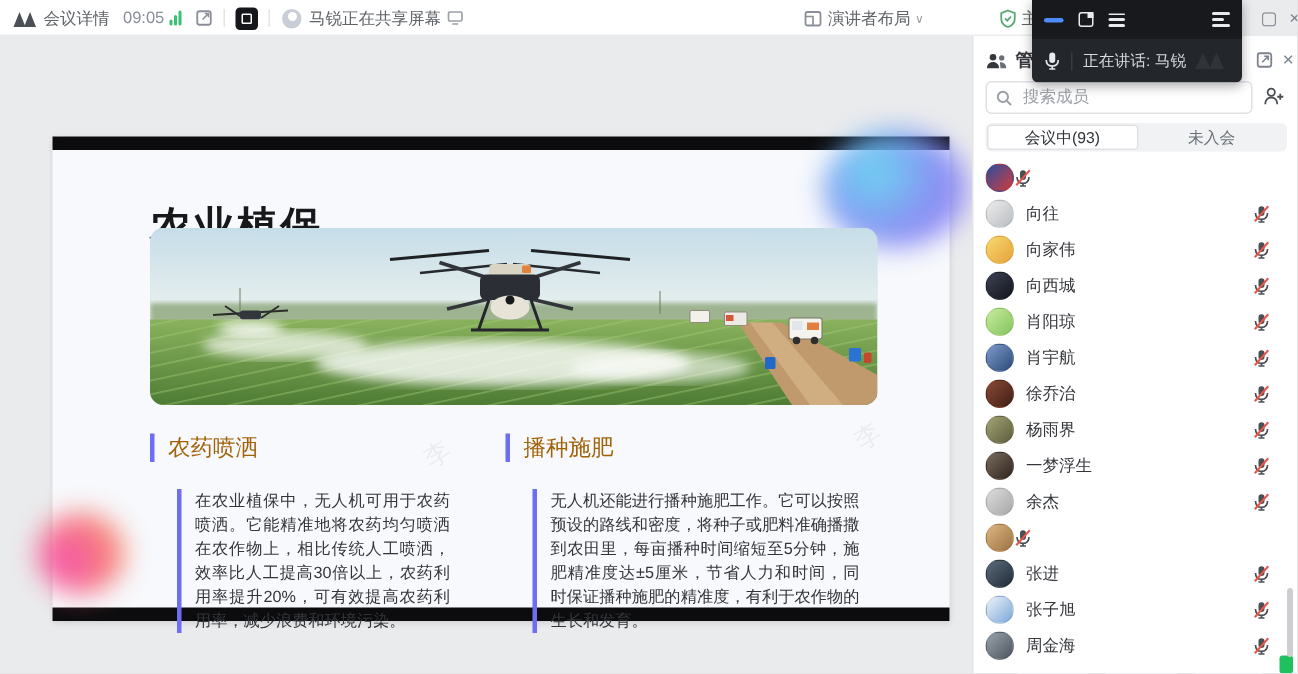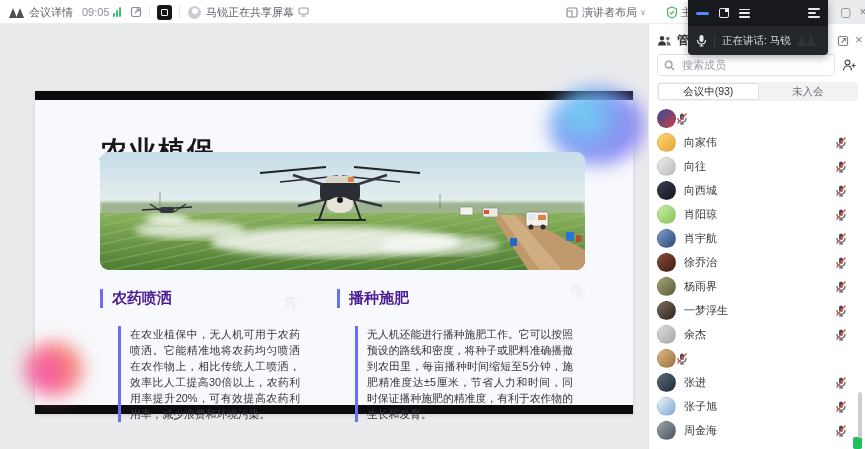--- a/index.html
+++ b/index.html
@@ -40,21 +40,21 @@
   .slide{position:absolute;left:35px;top:67px;width:598px;height:323px;background:#f7f9fc;box-shadow:0 1px 4px rgba(0,0,0,.12);}
   .bar-black{position:absolute;left:0;width:598px;height:9px;background:#0c0c0e;}
   .blob{position:absolute;border-radius:50%;filter:blur(9px);}
   .blob-blue{right:-12px;top:-4px;width:96px;height:78px;background:radial-gradient(circle at 35% 35%,#5fd2f2 0%,#7d86f2 55%,#9d7df5 100%);opacity:.9;}
   .blob-pink{left:-10px;bottom:18px;width:58px;height:54px;background:radial-gradient(circle at 30% 60%,#f542a8 0%,#f7716e 60%,#f9a253 100%);opacity:.9;}
   .slide-title{position:absolute;left:65px;top:24px;font-size:27px;letter-spacing:2px;color:#17181a;font-weight:600;}
   .slide-photo{position:absolute;left:65px;top:61px;width:485px;height:118px;border-radius:9px;overflow:hidden;background:#cfe0e6;}
   .col{position:absolute;top:198px;}
   .col-left{left:65px;width:218px;}
   .col-right{left:302px;width:254px;}
-  .sec-head{border-left:3px solid #6e6ef2;padding-left:9px;font-size:15px;font-weight:700;color:#4c1d95;margin:0 0 7px 0;}
+  .sec-head{border-left:3px solid #6e6ef2;padding-left:9px;font-size:15px;font-weight:400;color:#a16207;margin:0 0 7px 0;}
   .sec-body{border-left:3px solid #6e6ef2;padding-left:9px;font-size:10.8px;line-height:16px;color:#33353a;margin:18px;text-align:justify;}
   .wmark{position:absolute;font-size:17px;color:rgba(60,60,70,.07);transform:rotate(-32deg);letter-spacing:2px;pointer-events:none;}
 
   
   .panel{position:absolute;left:648px;top:24px;width:217px;height:425px;background:#ffffff;border-left:1px solid #e3e4e6;z-index:6;}
   .panel-head{position:absolute;left:8px;top:8px;display:flex;align-items:center;gap:5px;font-size:12px;color:#35373c;font-weight:700;}
   .panel-hicon{position:absolute;top:9px;color:#7d838c;}
   .searchbox{position:absolute;left:8px;top:30px;width:178px;height:22px;border:1px solid #dfe1e5;border-radius:4px;display:flex;align-items:center;padding:0 6px;gap:5px;background:#fff;}
   .searchbox input{border:none;outline:none;width:130px;font-size:11px;color:#333;background:transparent;}
   .searchbox input::placeholder{color:#9aa0a6;}
@@ -107,21 +107,21 @@
     <span class="tb-divider" style="left:179px"></span>
     <div class="tb-item" style="left:188px">
       <span class="mini-avatar"></span>
       <span>马锐正在共享屏幕</span>
       <svg width="11" height="10" viewBox="0 0 11 10" style="margin-left:4px">
           <rect x="1" y="1" width="9" height="6" rx="1" fill="none" stroke="#9aa0a6" stroke-width="1.1"></rect>
           <path d="M3.5 9 H7.5" stroke="#9aa0a6" stroke-width="1.1"></path>
         </svg>
     </div>
 
-    <div class="tb-item" style="left:566px">
+    <div class="tb-item" style="left:536px">
       <svg width="12" height="11" viewBox="0 0 12 11" style="margin-right:4px">
           <rect x="1" y="1" width="10" height="9" rx="1.5" fill="none" stroke="#8a8f99" stroke-width="1.2"></rect>
           <path d="M1 4 H6 V10" stroke="#8a8f99" stroke-width="1.1" fill="none"></path>
         </svg>
       <span>演讲者布局</span>
       <span class="chev">∨</span>
     </div>
     <div class="tb-item" style="left:666px">
       <svg width="12" height="13" viewBox="0 0 12 13" style="margin-right:3px">
           <path d="M6 1 L10.5 2.8 V6.5 C10.5 9.3 8.6 11.2 6 12 C3.4 11.2 1.5 9.3 1.5 6.5 V2.8 Z" fill="none" stroke="#57a773" stroke-width="1.2"></path>
@@ -306,33 +306,33 @@
       <span class="avatar" style="background: linear-gradient(135deg, rgb(44, 78, 160), rgb(210, 59, 59));"></span>
       <svg class="micoff" width="12" height="13" viewBox="0 0 12 13">
         <rect x="4" y="1.5" width="4" height="6.5" rx="2" fill="#4a4e55"></rect>
         <path d="M2 6 C2 8.6 3.6 10.2 6 10.2 C8.4 10.2 10 8.6 10 6" stroke="#4a4e55" stroke-width="1.1" fill="none"></path>
         <path d="M6 10.2 V12 M4 12 H8" stroke="#4a4e55" stroke-width="1.1"></path>
         <line x1="1.5" y1="11.5" x2="10.5" y2="1.5" stroke="#e4574a" stroke-width="1.4"></line>
       </svg>
     </div>
 
     <div class="prow">
+      <span class="avatar" style="background: linear-gradient(135deg, rgb(236, 236, 236), rgb(185, 189, 194));"></span>
+      <span class="pname">向往</span>
+      <svg class="micoff" width="12" height="13" viewBox="0 0 12 13">
+        <rect x="4" y="1.5" width="4" height="6.5" rx="2" fill="#4a4e55"></rect>
+        <path d="M2 6 C2 8.6 3.6 10.2 6 10.2 C8.4 10.2 10 8.6 10 6" stroke="#4a4e55" stroke-width="1.1" fill="none"></path>
+        <path d="M6 10.2 V12 M4 12 H8" stroke="#4a4e55" stroke-width="1.1"></path>
+        <line x1="1.5" y1="11.5" x2="10.5" y2="1.5" stroke="#e4574a" stroke-width="1.4"></line>
+      </svg>
+    </div>
+
+    <div class="prow">
       <span class="avatar" style="background: linear-gradient(135deg, rgb(247, 217, 110), rgb(232, 162, 60));"></span>
       <span class="pname">向家伟</span>
-      <svg class="micoff" width="12" height="13" viewBox="0 0 12 13">
-        <rect x="4" y="1.5" width="4" height="6.5" rx="2" fill="#4a4e55"></rect>
-        <path d="M2 6 C2 8.6 3.6 10.2 6 10.2 C8.4 10.2 10 8.6 10 6" stroke="#4a4e55" stroke-width="1.1" fill="none"></path>
-        <path d="M6 10.2 V12 M4 12 H8" stroke="#4a4e55" stroke-width="1.1"></path>
-        <line x1="1.5" y1="11.5" x2="10.5" y2="1.5" stroke="#e4574a" stroke-width="1.4"></line>
-      </svg>
-    </div>
-
-    <div class="prow">
-      <span class="avatar" style="background: linear-gradient(135deg, rgb(236, 236, 236), rgb(185, 189, 194));"></span>
-      <span class="pname">向往</span>
       <svg class="micoff" width="12" height="13" viewBox="0 0 12 13">
         <rect x="4" y="1.5" width="4" height="6.5" rx="2" fill="#4a4e55"></rect>
         <path d="M2 6 C2 8.6 3.6 10.2 6 10.2 C8.4 10.2 10 8.6 10 6" stroke="#4a4e55" stroke-width="1.1" fill="none"></path>
         <path d="M6 10.2 V12 M4 12 H8" stroke="#4a4e55" stroke-width="1.1"></path>
         <line x1="1.5" y1="11.5" x2="10.5" y2="1.5" stroke="#e4574a" stroke-width="1.4"></line>
       </svg>
     </div>
 
     <div class="prow">
       <span class="avatar" style="background: linear-gradient(135deg, rgb(58, 63, 82), rgb(20, 22, 29));"></span>

